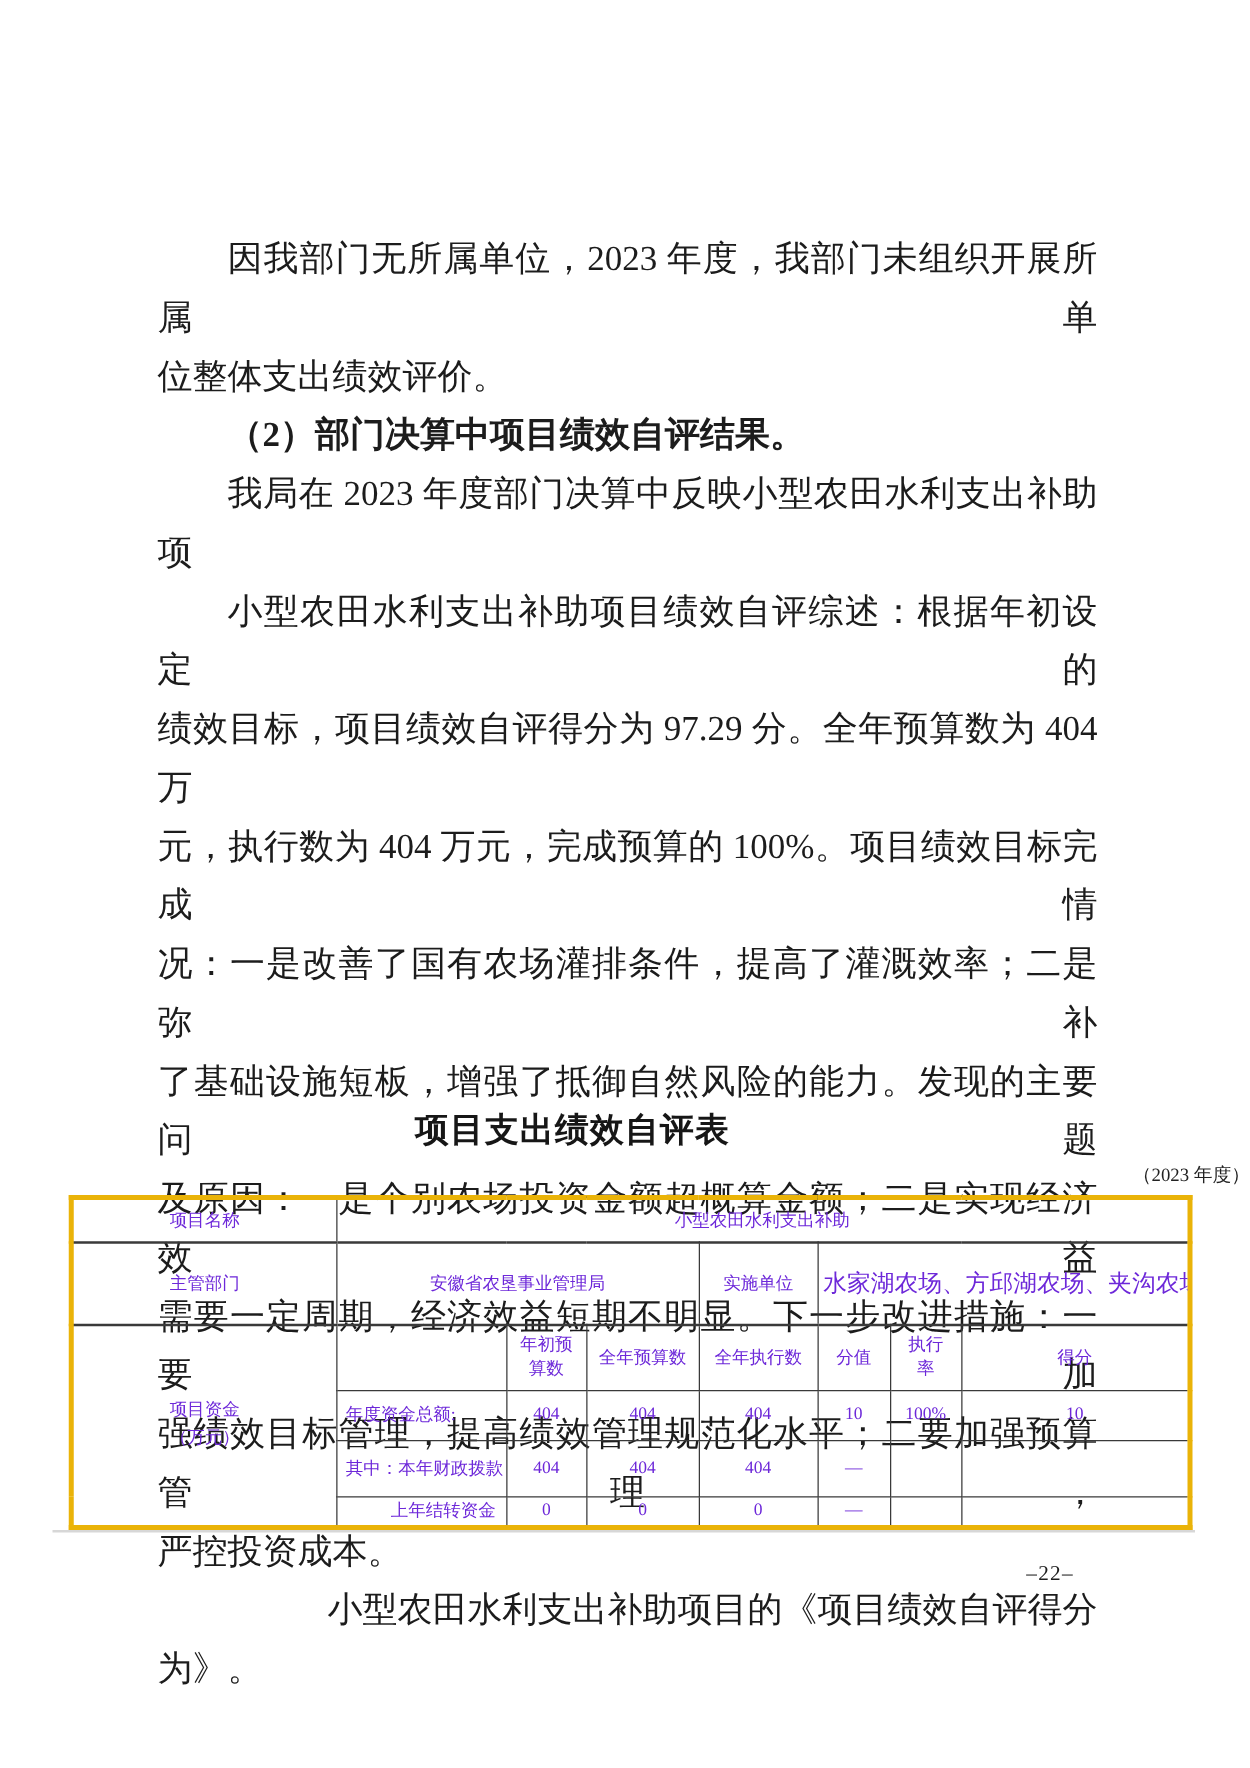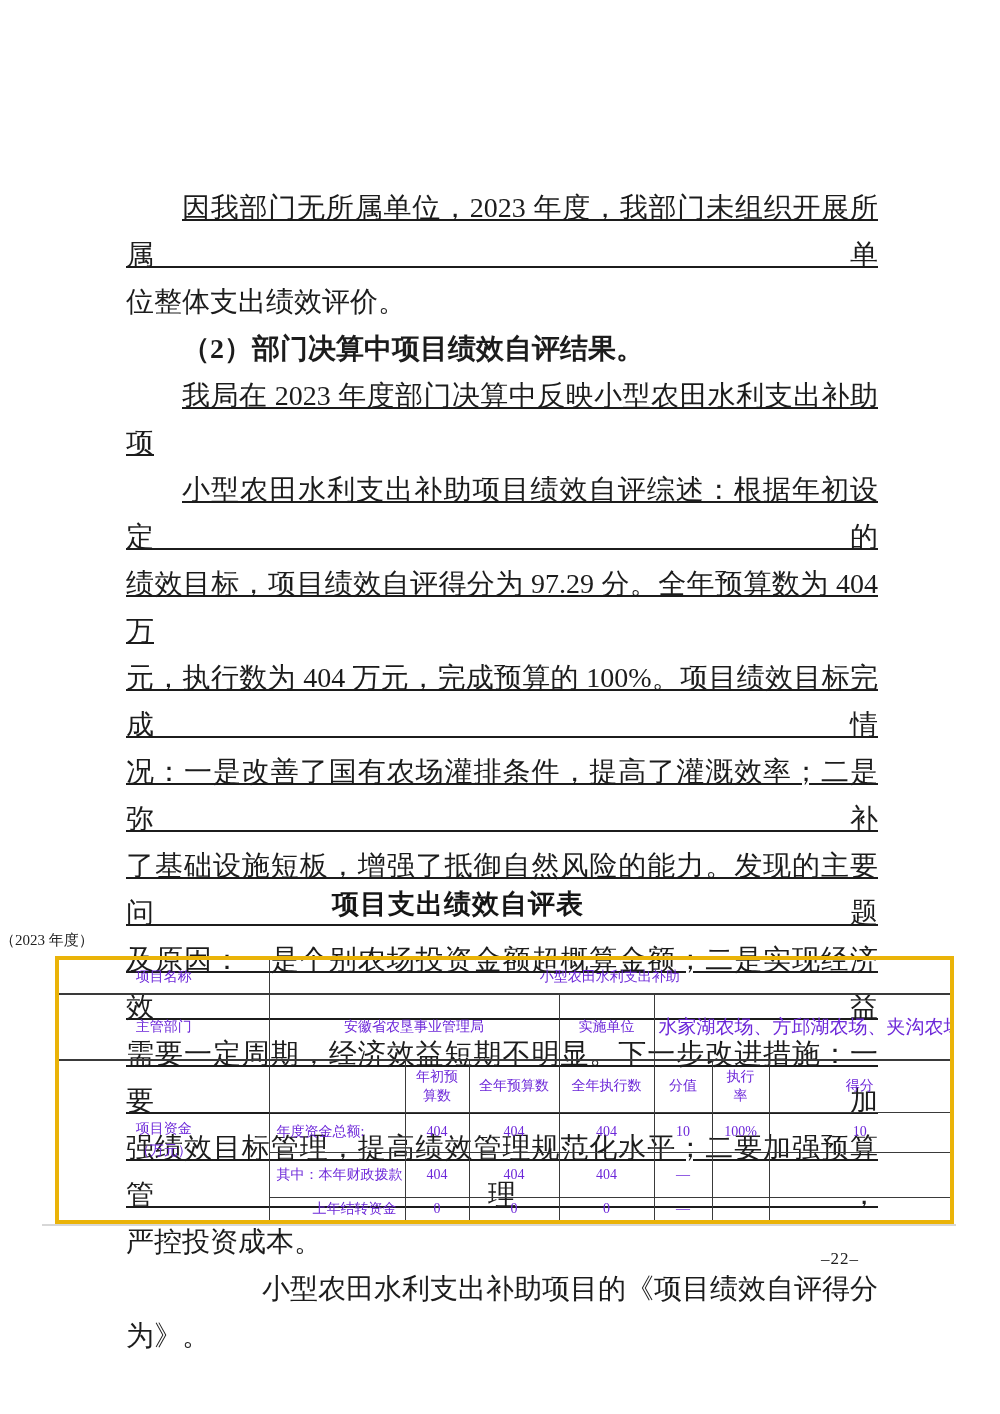--- a/index.html
+++ b/index.html
@@ -16,21 +16,21 @@
   
   .body-text {
     position: absolute;
     left: 126px;
     top: 184px;
     width: 752px;
     font-size: 28px;
     line-height: 47px;
   }
   .line { text-align: justify; }
-  .line.fill { text-align-last: justify; text-decoration: underline; }
+  .line.fill { text-align-last: justify; }
   .line.endline { text-align: right; text-align-last: left; }
   .line.indent { text-indent: 56px; }
   .line.bold { font-weight: bold; }
   
   .tbl-title {
     position: absolute;
     top: 886px;
     left: 0;
     width: 916px;
     text-align: center;
@@ -38,21 +38,21 @@
     font-weight: bold;
     font-size: 27px;
     letter-spacing: 1px;
     color: #161616;
   }
   .tbl-sub {
     position: absolute;
     top: 931px;
     left: 0;
     width: 1000px;
-    text-align: left;
+    text-align: right;
     font-size: 15px;
     color: #222222;
   }
   
   table.selftable {
     position: absolute;
     top: 956px;
     left: 55px;
     width: 895px;
     border-collapse: collapse;

